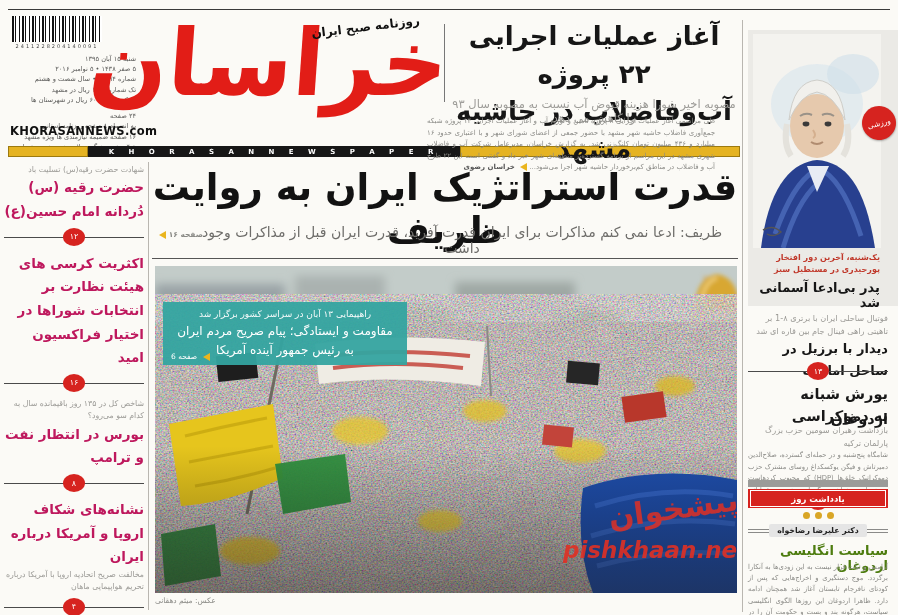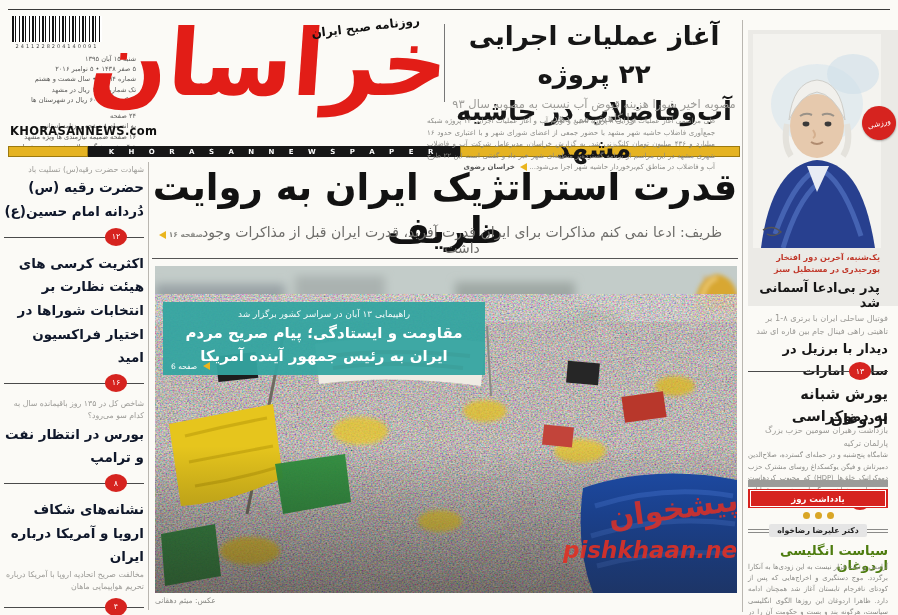--- a/index.html
+++ b/index.html
@@ -33,33 +33,33 @@
   .srcflag{font-weight:bold;color:#555;}
   .arr{display:inline-block;width:0;height:0;border-top:4px solid transparent;border-bottom:4px solid transparent;
        border-right:7px solid #eab51e;vertical-align:middle;margin-left:3px;}
   
   .mainh{position:absolute;left:152px;top:166px;width:586px;text-align:center;font-size:37px;font-weight:bold;color:#121212;}
   .mainsub{position:absolute;left:186px;top:224px;width:552px;text-align:center;font-size:14px;color:#6e6d6a;}
   .mainpage{position:absolute;left:156px;top:230px;font-size:7.5px;color:#8a8a86;font-weight:bold;}
   
   .sb{position:absolute;left:4px;top:162px;width:140px;}
   .sb .kick{font-size:7.8px;color:#9b9a96;text-align:right;line-height:1.6;}
-  .sb .tit{font-size:13.5px;font-weight:bold;color:#0f172a;text-align:right;line-height:1.75;}
+  .sb .tit{font-size:13.5px;font-weight:bold;color:#be185d;text-align:right;line-height:1.75;}
   .divc{position:relative;height:20px;margin:4px 0;}
   .divc:before{content:"";position:absolute;left:0;right:0;top:9px;height:1px;background:#4a4a4a;}
   .divc .c{position:absolute;left:50%;top:0;transform:translateX(-50%);width:22px;height:18px;border-radius:50%;
-           background:#d6231f;color:#fff;font-size:8px;display:flex;align-items:center;justify-content:center;margin-left:42px;}
+           background:#d6231f;color:#fff;font-size:8px;display:flex;align-items:center;justify-content:center;}
   .tiny{font-size:6.8px;line-height:1.7;color:#8a8a86;text-align:justify;}
   
   .photo{position:absolute;left:155px;top:266px;width:582px;height:327px;background:#777;}
   .photo svg{display:block;}
-  .capbox{position:absolute;left:8px;top:36px;width:322px;background:rgba(52,164,160,.95);color:#fff;
+  .capbox{position:absolute;left:8px;top:36px;width:244px;background:rgba(52,164,160,.95);color:#fff;
           padding:7px 10px 6px;box-sizing:border-box;text-align:center;}
   .capbox .k{font-size:9px;opacity:.95;margin-bottom:3px;}
-  .capbox .t{font-size:15px;font-weight:bold;line-height:1.55;}
+  .capbox .t{font-size:12px;font-weight:normal;line-height:1.55;}
   .capbox .p{position:absolute;left:8px;bottom:4px;font-size:7.5px;}
   .credit{position:absolute;left:155px;top:596px;font-size:7.5px;color:#8a8a86;}
   .card{position:absolute;left:748px;top:30px;width:162px;height:276px;background:#ebeae6;}
   .card .img{position:absolute;left:5px;top:4px;width:128px;height:214px;background:#fff;}
   .card .ck{position:absolute;left:6px;top:222px;width:126px;font-size:8px;color:#c0392b;font-weight:bold;text-align:right;line-height:1.5;}
   .card .ct{position:absolute;left:6px;top:250px;width:126px;font-size:13px;font-weight:bold;text-align:right;color:#151515;}
   .badge{position:absolute;left:862px;top:106px;width:34px;height:34px;border-radius:50%;background:#d6231f;
          color:#fff;font-size:7.5px;display:flex;align-items:center;justify-content:center;transform:rotate(-14deg);
          box-shadow:0 1px 2px rgba(0,0,0,.3);}
   .rc-kick{font-size:8.2px;color:#9b9a96;text-align:right;line-height:1.6;}

